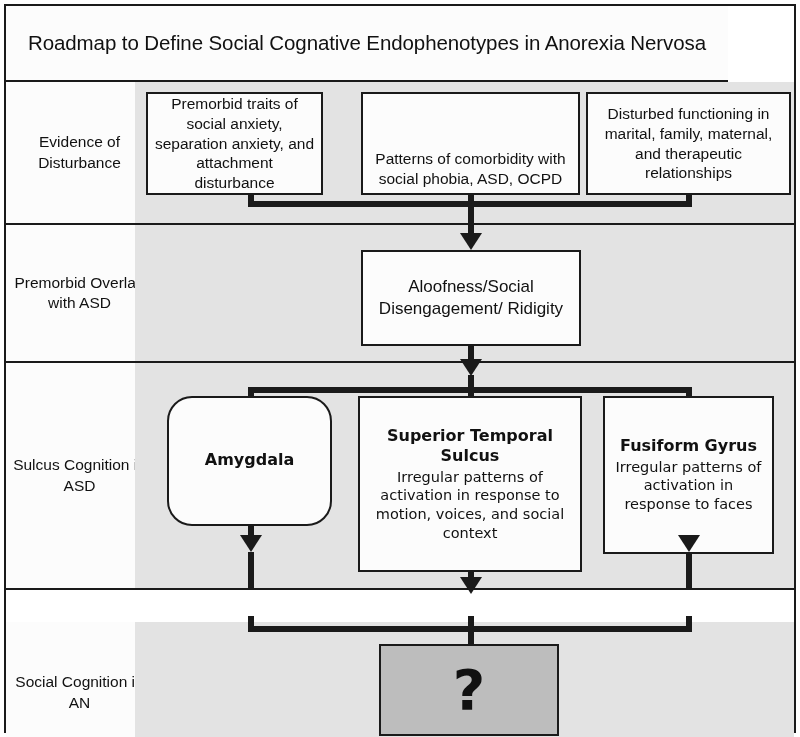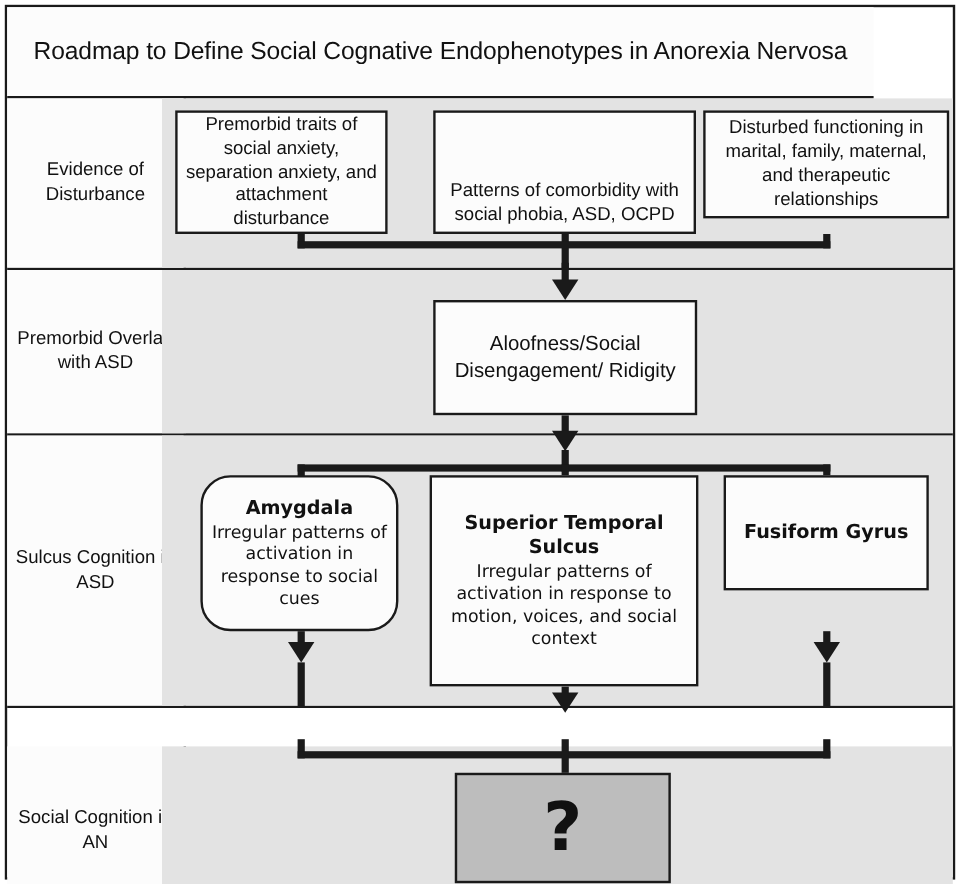--- a/index.html
+++ b/index.html
@@ -183,21 +183,21 @@
     <div class="row-body">
 
       <div class="node evidence" style="left:11px; top:10px; width:177px; height:103px;">
         <span class="lbl">Premorbid traits of social anxiety, separation anxiety, and attachment disturbance</span>
       </div>
 
       <div class="node evidence" style="left:226px; top:10px; width:219px; height:103px;justify-content:flex-end;">
         <span class="lbl">Patterns of comorbidity with social phobia, ASD, OCPD</span>
       </div>
 
-      <div class="node evidence" style="left:451px; top:10px; width:205px; height:90px;">
+      <div class="node evidence" style="left:451px; top:10px; width:205px; height:103px;">
         <span class="lbl">Disturbed functioning in marital, family, maternal, and therapeutic relationships</span>
       </div>
 
       <div class="conn vline" style="left:113px; top:113px; height:12px;"></div>
       <div class="conn vline" style="left:333px; top:113px; height:30px;"></div>
       <div class="conn vline" style="left:551px; top:113px; height:12px;"></div>
       <div class="conn hline" style="left:113px; top:119px; width:444px;"></div>
     </div>
   </div>
 
@@ -223,30 +223,30 @@
       <div class="arrowhead" style="left:325px; top:-4px;"></div>
 
       <div class="conn vline" style="left:333px; top:12px; height:18px;"></div>
       <div class="conn hline" style="left:113px; top:24px; width:444px;"></div>
       <div class="conn vline" style="left:113px; top:24px; height:12px;"></div>
       <div class="conn vline" style="left:333px; top:24px; height:12px;"></div>
       <div class="conn vline" style="left:551px; top:24px; height:12px;"></div>
 
       <div class="node brain" style="left:32px; top:33px; width:165px; height:130px;border-radius:25px;">
         <span class="title-b">Amygdala</span>
-        <span class="lbl">Irregular patterns of activation in response to social cues</span>
       </div>
 
       <div class="node brain" style="left:223px; top:33px; width:224px; height:176px;">
         <span class="title-b">Superior Temporal Sulcus</span>
         <span class="lbl">Irregular patterns of activation in response to motion, voices, and social context</span>
       </div>
 
-      <div class="node brain" style="left:468px; top:33px; width:171px; height:96px;align-items:center;">
+      <div class="node brain" style="left:468px; top:33px; width:171px; height:158px;align-items:center;">
         <span class="title-b">Fusiform Gyrus</span>
+        <span class="lbl">Irregular patterns of activation in response to faces</span>
       </div>
 
       <div class="conn vline" style="left:113px; top:163px; height:16px;"></div>
       <div class="arrowhead" style="left:105px; top:172px;"></div>
       <div class="conn vline" style="left:113px; top:189px; height:38px;"></div>
 
       <div class="conn vline" style="left:333px; top:209px; height:12px;"></div>
       <div class="arrowhead" style="left:325px; top:214px;"></div>
 
       <div class="conn vline" style="left:551px; top:163px; height:16px;"></div>

